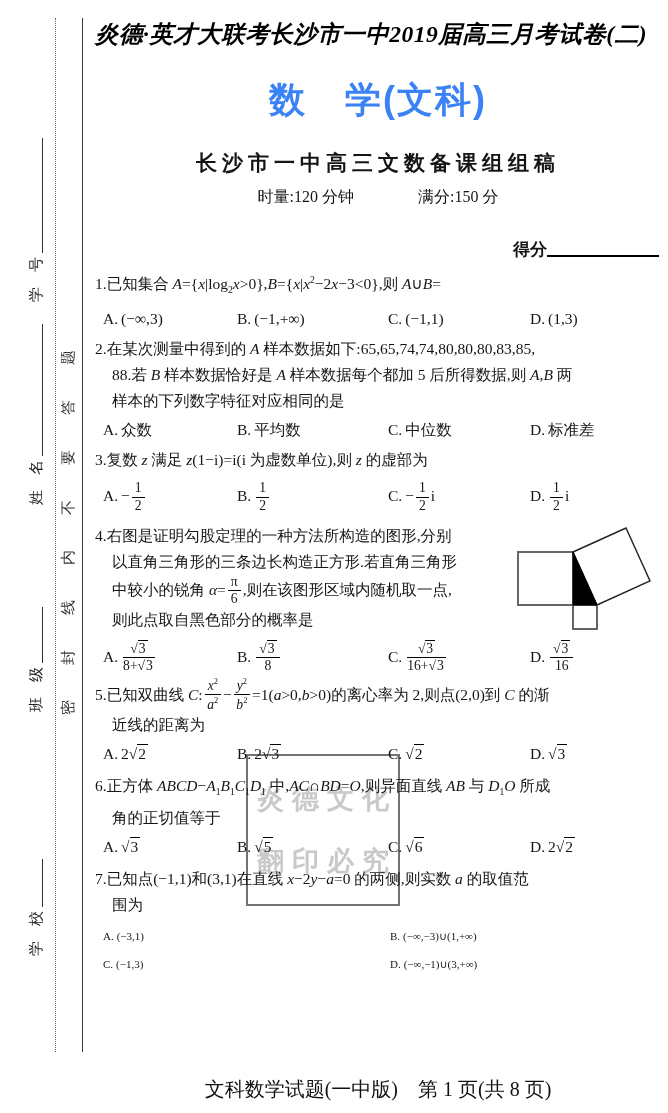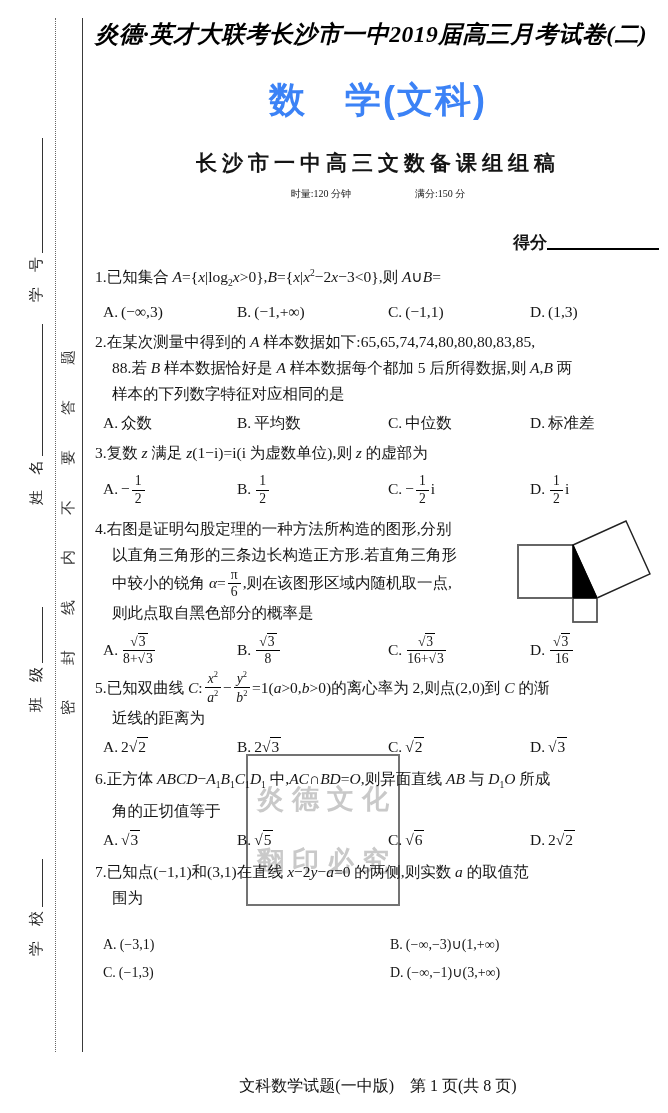--- a/index.html
+++ b/index.html
@@ -15,37 +15,37 @@
   .seal{letter-spacing:35px;color:#333;}
 
   
   .main{position:absolute;left:95px;top:14px;width:566px;z-index:2;}
   .series{margin:4px 0 0;text-align:left;font-weight:bold;font-style:italic;
           font-size:23.5px;letter-spacing:0.5px;color:#000;}
   .ptitle{margin-top:26px;text-align:center;font-family:"Liberation Sans",sans-serif;
           font-weight:bold;font-size:36px;letter-spacing:2px;color:#3b82f6;}
   .subtitle{margin-top:24px;text-align:center;font-family:"Liberation Sans",sans-serif;
             font-weight:bold;font-size:21px;letter-spacing:5px;}
-  .timerow{margin-top:10px;text-align:center;font-size:10px;}
+  .timerow{margin-top:10px;text-align:center;font-size:16px;}
   .timerow .gap{display:inline-block;width:64px;}
   .scorerow{margin-top:30px;text-align:right;font-family:"Liberation Sans",sans-serif;
             font-weight:bold;font-size:17px;padding-right:2px;}
   .score-line{display:inline-block;width:112px;border-bottom:2px solid #000;height:14px;vertical-align:-2px;}
 
   .instr{margin-top:24px;font-family:"Liberation Sans",sans-serif;font-weight:bold;
          font-size:15.5px;line-height:27px;}
   .instr .cont{padding-left:17px;}
 
   .qblock{margin-top:6px;}
   .qline{font-size:15.5px;line-height:26px;white-space:nowrap;}
   .qline.cont{padding-left:17px;}
   .opts{display:grid;grid-template-columns:134px 151px 142px auto;padding-left:8px;
         margin:5px 0 2px;font-size:15.5px;line-height:22px;}
   .opts2{display:grid;grid-template-columns:287px auto;padding-left:8px;
-         margin:20px 0 2px;font-size:14px;line-height:28px;}
+         margin:4px 0 2px;font-size:11px;line-height:28px;}
   .opt{white-space:nowrap;}
   .optlabel{margin-right:3px;}
 
   
   i{font-family:"Liberation Serif",serif;}
   sub{font-size:0.62em;}
   sup{font-size:0.62em;}
   .frac{display:inline-block;vertical-align:-0.6em;text-align:center;line-height:1.05;
         font-size:0.88em;margin:0 2px;}
   .frac .num{display:block;border-bottom:1px solid #000;padding:0 3px 1px;}
@@ -60,21 +60,21 @@
 
   
   .watermark{position:absolute;left:246px;top:754px;width:150px;height:148px;
              border:2px solid #737373;z-index:1;display:flex;flex-direction:column;
              justify-content:space-evenly;align-items:center;
              font-family:"Liberation Sans",sans-serif;font-weight:bold;font-size:27px;
              color:#c9c9c9;letter-spacing:8px;}
   .watermark div{padding-left:8px;}
 
   .footer{position:absolute;left:95px;width:566px;top:1076px;text-align:center;
-          font-size:16px;z-index:2;color:#111;}
+          font-size:20px;z-index:2;color:#111;}
 </style>
 </head>
 <body>
 
 <div class="page">
 
   <div class="v-dotted"></div>
   <div class="v-solid"></div>
 
   <div class="rot" style="left:28px;top:302px;">

